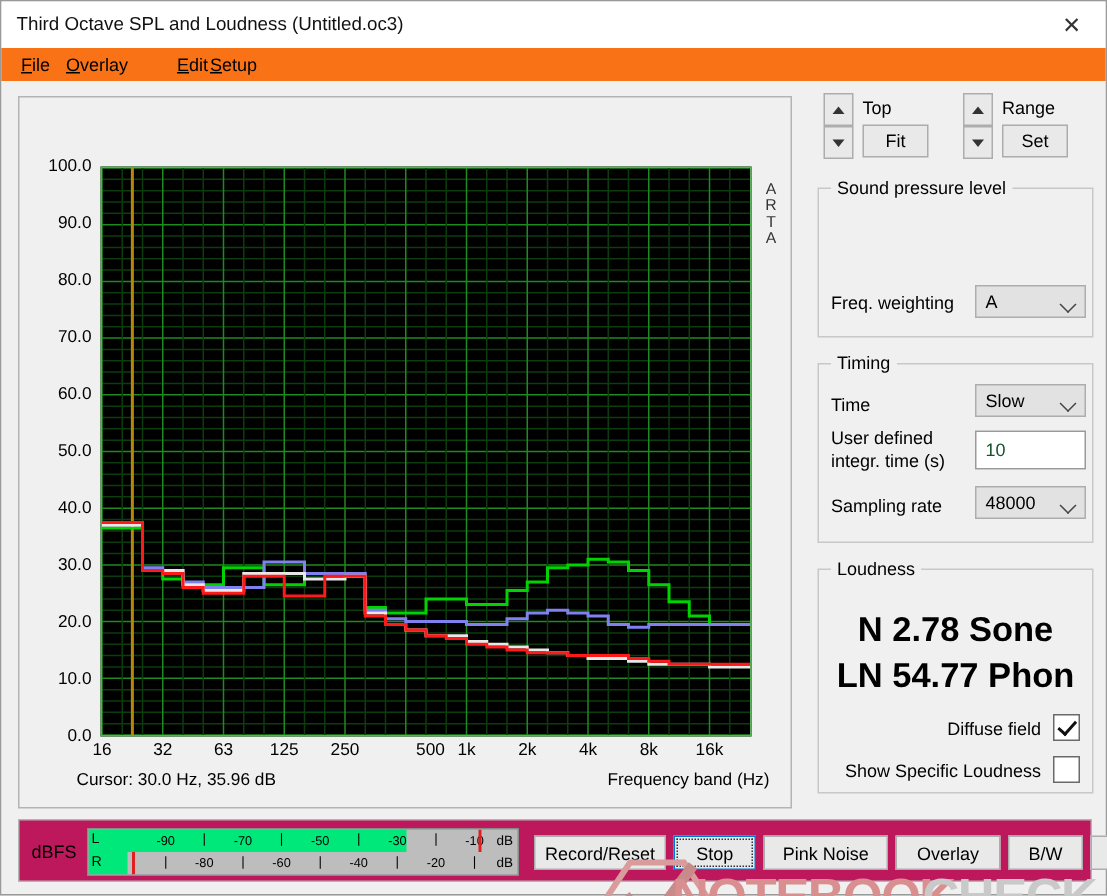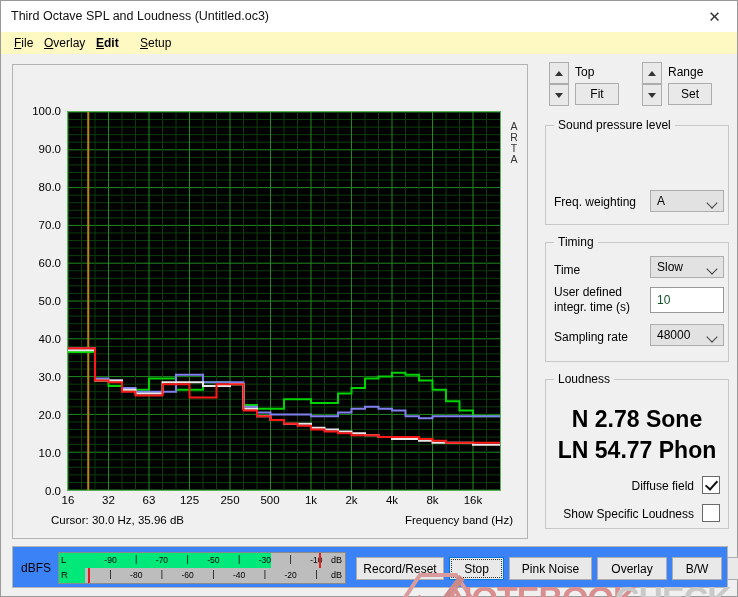--- a/index.html
+++ b/index.html
@@ -11,21 +11,21 @@
     -webkit-font-smoothing:antialiased;
   }
   .window{position:absolute;left:0;top:0;width:738px;height:597px;background:#f0f0f0;border:1px solid #9a9a9a;box-sizing:border-box;}
 
   
   .titlebar{position:absolute;left:0;top:0;width:736px;height:31px;background:#ffffff;}
   .title-text{position:absolute;left:10px;top:8px;font-size:12.5px;color:#111;white-space:nowrap;}
   .close-btn{position:absolute;right:0;top:0;width:45px;height:31px;display:flex;align-items:center;justify-content:center;font-size:15px;color:#333;cursor:default;}
 
   
-  .menubar{position:absolute;left:0;top:31px;width:736px;height:22px;background:#fef9c3;}
+  .menubar{position:absolute;left:0;top:31px;width:736px;height:22px;background:#f97316;}
   .menu-item{position:absolute;top:3px;font-size:12px;color:#000;padding:1px 3px;cursor:default;}
   .menu-item u{text-decoration:underline;}
 
   
   .client{position:absolute;left:0;top:53px;width:736px;height:542px;background:#f0f0f0;}
 
   
   .graph-panel{position:absolute;left:11px;top:10px;width:516px;height:475px;background:#f0f0f0;border:1px solid #b4b4b4;box-sizing:border-box;}
   .chart-title{position:absolute;left:0;top:87px;width:516px;text-align:center;font-size:12.5px;color:#000;}
   .unit-db{position:absolute;left:56px;top:85px;font-size:12px;color:#000;}
@@ -60,21 +60,21 @@
   .combo span{position:absolute;left:6px;top:3px;font-size:12px;color:#000;}
   .combo .chev{position:absolute;right:7px;top:8px;width:7px;height:7px;border-right:1.6px solid #444;border-bottom:1.6px solid #444;transform:rotate(45deg);}
   .textbox{position:absolute;height:26px;background:#fff;border:1px solid #9a9a9a;box-sizing:border-box;}
   .textbox span{position:absolute;left:6px;top:5px;font-size:12px;color:#14532d;}
 
   .chkrow{position:absolute;font-size:12px;color:#000;}
   .chkbox{position:absolute;width:18px;height:18px;background:#fff;border:1px solid #6a6a6a;box-sizing:border-box;cursor:default;}
   .chkbox.on::after{content:"";position:absolute;left:5px;top:1px;width:5px;height:10px;border-right:2px solid #111;border-bottom:2px solid #111;transform:rotate(42deg);}
 
   
-  .bottom{position:absolute;left:11px;top:492px;width:716px;height:42px;border:1px solid #b4b4b4;box-sizing:border-box;background:#3b82f6;}
+  .bottom{position:absolute;left:11px;top:492px;width:716px;height:42px;border:1px solid #b4b4b4;box-sizing:border-box;background:#be185d;}
   .dbfs-lbl{position:absolute;left:8px;top:14px;font-size:12px;color:#000;}
   .meter{position:absolute;left:45px;top:5px;width:288px;height:32px;background:#bdbdbd;border:1px solid #8a8a8a;box-sizing:border-box;}
   .meter-row{position:absolute;left:0;width:100%;height:15px;overflow:hidden;}
   .meter-fill{position:absolute;left:0;top:0;height:100%;background:#00e87a;}
   .meter-ch{position:absolute;left:2px;top:1px;font-size:9.5px;color:#000;z-index:4;}
   .meter-tick{position:absolute;top:2px;font-size:8.5px;color:#000;z-index:4;transform:translateX(-50%);}
   .meter-pipe{position:absolute;top:1px;font-size:9px;color:#000;z-index:4;transform:translateX(-50%);}
   .meter-peak{position:absolute;top:0;width:2px;height:100%;background:#e02020;z-index:5;}
   .meter-unit{position:absolute;right:3px;top:2px;font-size:9px;color:#000;z-index:4;}
 
@@ -93,21 +93,21 @@
 <div class="window">
 
   <div class="titlebar">
     <div class="title-text">Third Octave SPL and Loudness (Untitled.oc3)</div>
     <div class="close-btn">✕</div>
   </div>
 
   <div class="menubar" id="menubar">
       <div class="menu-item" style="left: 10px;"><u>F</u>ile</div>
       <div class="menu-item" style="left: 40px;"><u>O</u>verlay</div>
-      <div class="menu-item" style="left: 92px; font-weight: bold;"><u>E</u>dit</div>
+      <div class="menu-item" style="left: 114px;"><u>E</u>dit</div>
       <div class="menu-item" style="left: 136px;"><u>S</u>etup</div>
     </div>
 
   <div class="client">
 
     <div class="graph-panel">
       <div class="unit-db">dB</div>
       <div class="chart-title">Third octave SPL</div>
 
       <div class="ylabels" id="ylabels">
@@ -223,21 +223,21 @@
           <div>T</div>
           <div>A</div>
         </div>
 
       <div class="xlabels" id="xlabels">
           <div class="xlab" style="left: 55px;">16</div>
           <div class="xlab" style="left: 95.5px;">32</div>
           <div class="xlab" style="left: 136px;">63</div>
           <div class="xlab" style="left: 176.5px;">125</div>
           <div class="xlab" style="left: 217px;">250</div>
-          <div class="xlab" style="left: 257px; text-align: center;">500</div>
+          <div class="xlab" style="left: 274px; text-align: center;">500</div>
           <div class="xlab" style="left: 298px;">1k</div>
           <div class="xlab" style="left: 338.5px;">2k</div>
           <div class="xlab" style="left: 379px;">4k</div>
           <div class="xlab" style="left: 419.5px;">8k</div>
           <div class="xlab" style="left: 460px;">16k</div>
         </div>
       <div class="cursor-text">Cursor:   30.0 Hz, 35.96 dB</div>
       <div class="band-text">Frequency band (Hz)</div>
     </div>
 

